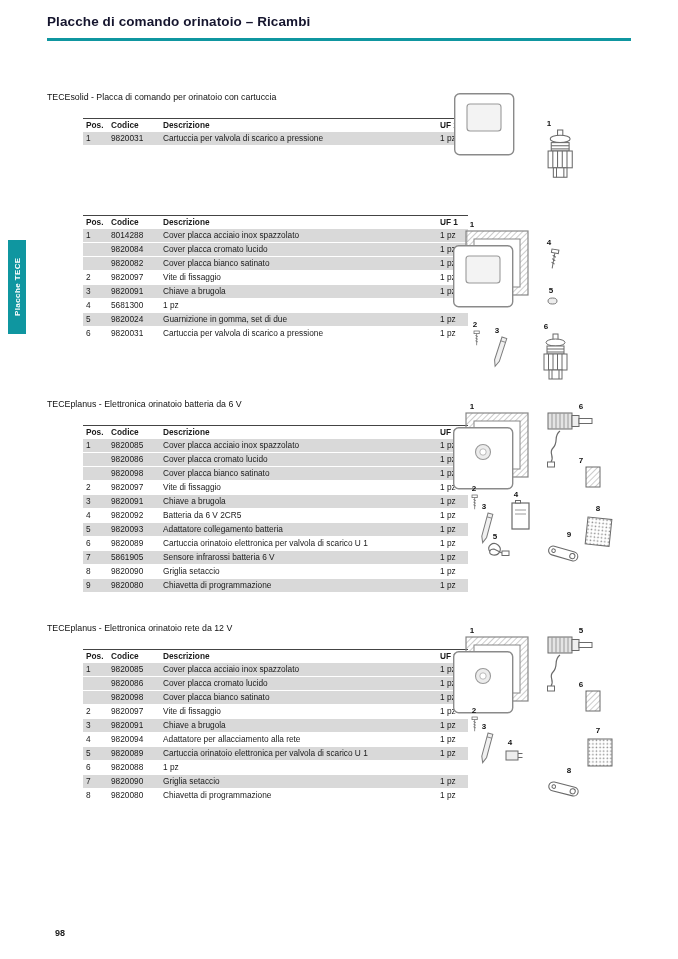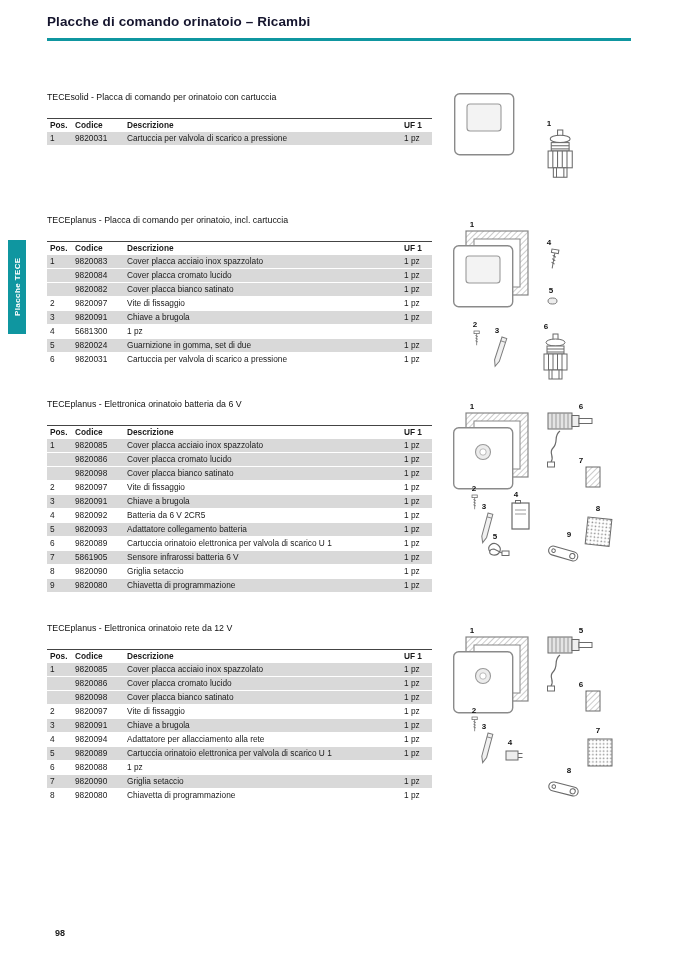--- a/index.html
+++ b/index.html
@@ -23,21 +23,21 @@
     position:absolute; left:8px; top:240px; width:18px; height:94px;
     background:var(--accent, #0f96a0); color:#fff;
     display:flex; align-items:center; justify-content:center;
     writing-mode:vertical-rl; transform:rotate(180deg);
     font-size:8px; font-weight:700; letter-spacing:.4px;
   }
 
   .section { position:absolute; left:47px; width:584px; }
   .section-heading { font-size:8.8px; font-weight:400; color:#111; line-height:11px; margin-bottom:15px; }
 
-  .table { width:385px; }
+  .table { width:385px;margin-left:36px; }
   .thead, .trow {
     display:grid; grid-template-columns:26px 52px 1fr 30px;
     font-size:8.3px; align-items:center;
   }
   .thead {
     border-top:1px solid #444; font-weight:700; height:14px; line-height:13px;
   }
   .trow { height:14px; line-height:13px; border-bottom:1px solid #fff; }
   .trow.shaded { background:var(--row-shade, #d9d9d9); }
   .cell { padding:0 2px; white-space:nowrap; overflow:hidden; }
@@ -170,32 +170,31 @@
         </div>
     </div>
     <svg class="illus" style="top:-2px" width="190" height="96" viewBox="0 0 190 96">
       <use href="#sym-plate-btn" transform="translate(4,3)"></use>
       <text class="co" x="99" y="36" text-anchor="middle">1</text>
       <use href="#sym-cartridge" transform="translate(96,40) scale(1.05)"></use>
     </svg>
   </div>
 
   <div class="section" style="top:215px">
-    <div class="section-heading">TECEplanus - Placca di comando per orinatoio, incl. cartuccia</div>
     <div class="table">
       <div class="thead">
         <div class="cell pos">Pos.</div>
         <div class="cell code">Codice</div>
         <div class="cell desc">Descrizione</div>
         <div class="cell uf">UF 1</div>
       </div>
       <div class="tbody">
           <div class="trow shaded">
             <div class="cell pos">1</div>
-            <div class="cell code">9820083</div>
+            <div class="cell code">8014288</div>
             <div class="cell desc">Cover placca acciaio inox spazzolato</div>
             <div class="cell uf">1 pz</div>
           </div>
           <div class="trow shaded">
             <div class="cell pos"></div>
             <div class="cell code">9820084</div>
             <div class="cell desc">Cover placca cromato lucido</div>
             <div class="cell uf">1 pz</div>
           </div>
           <div class="trow shaded">

